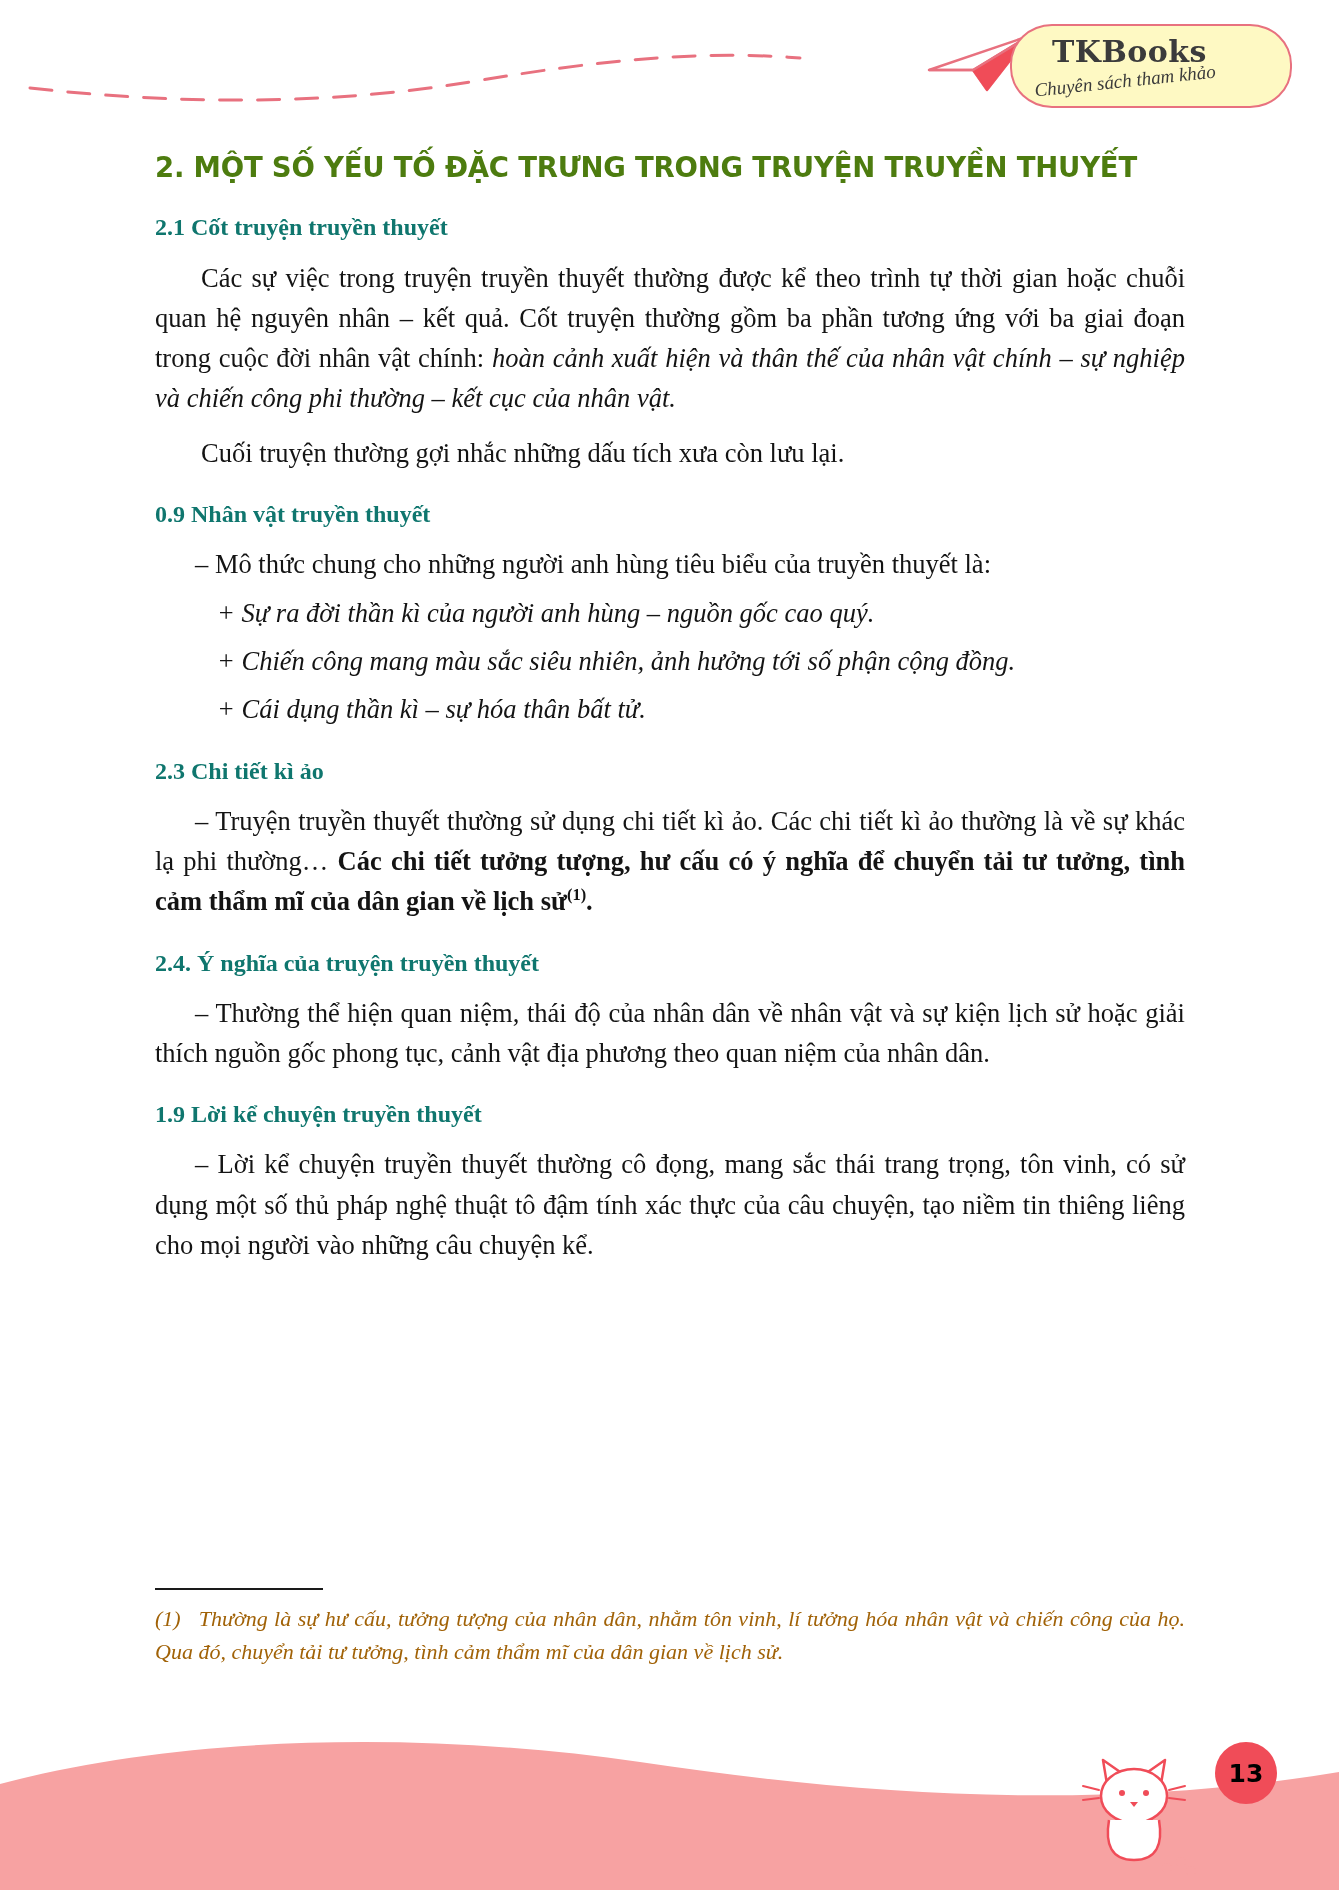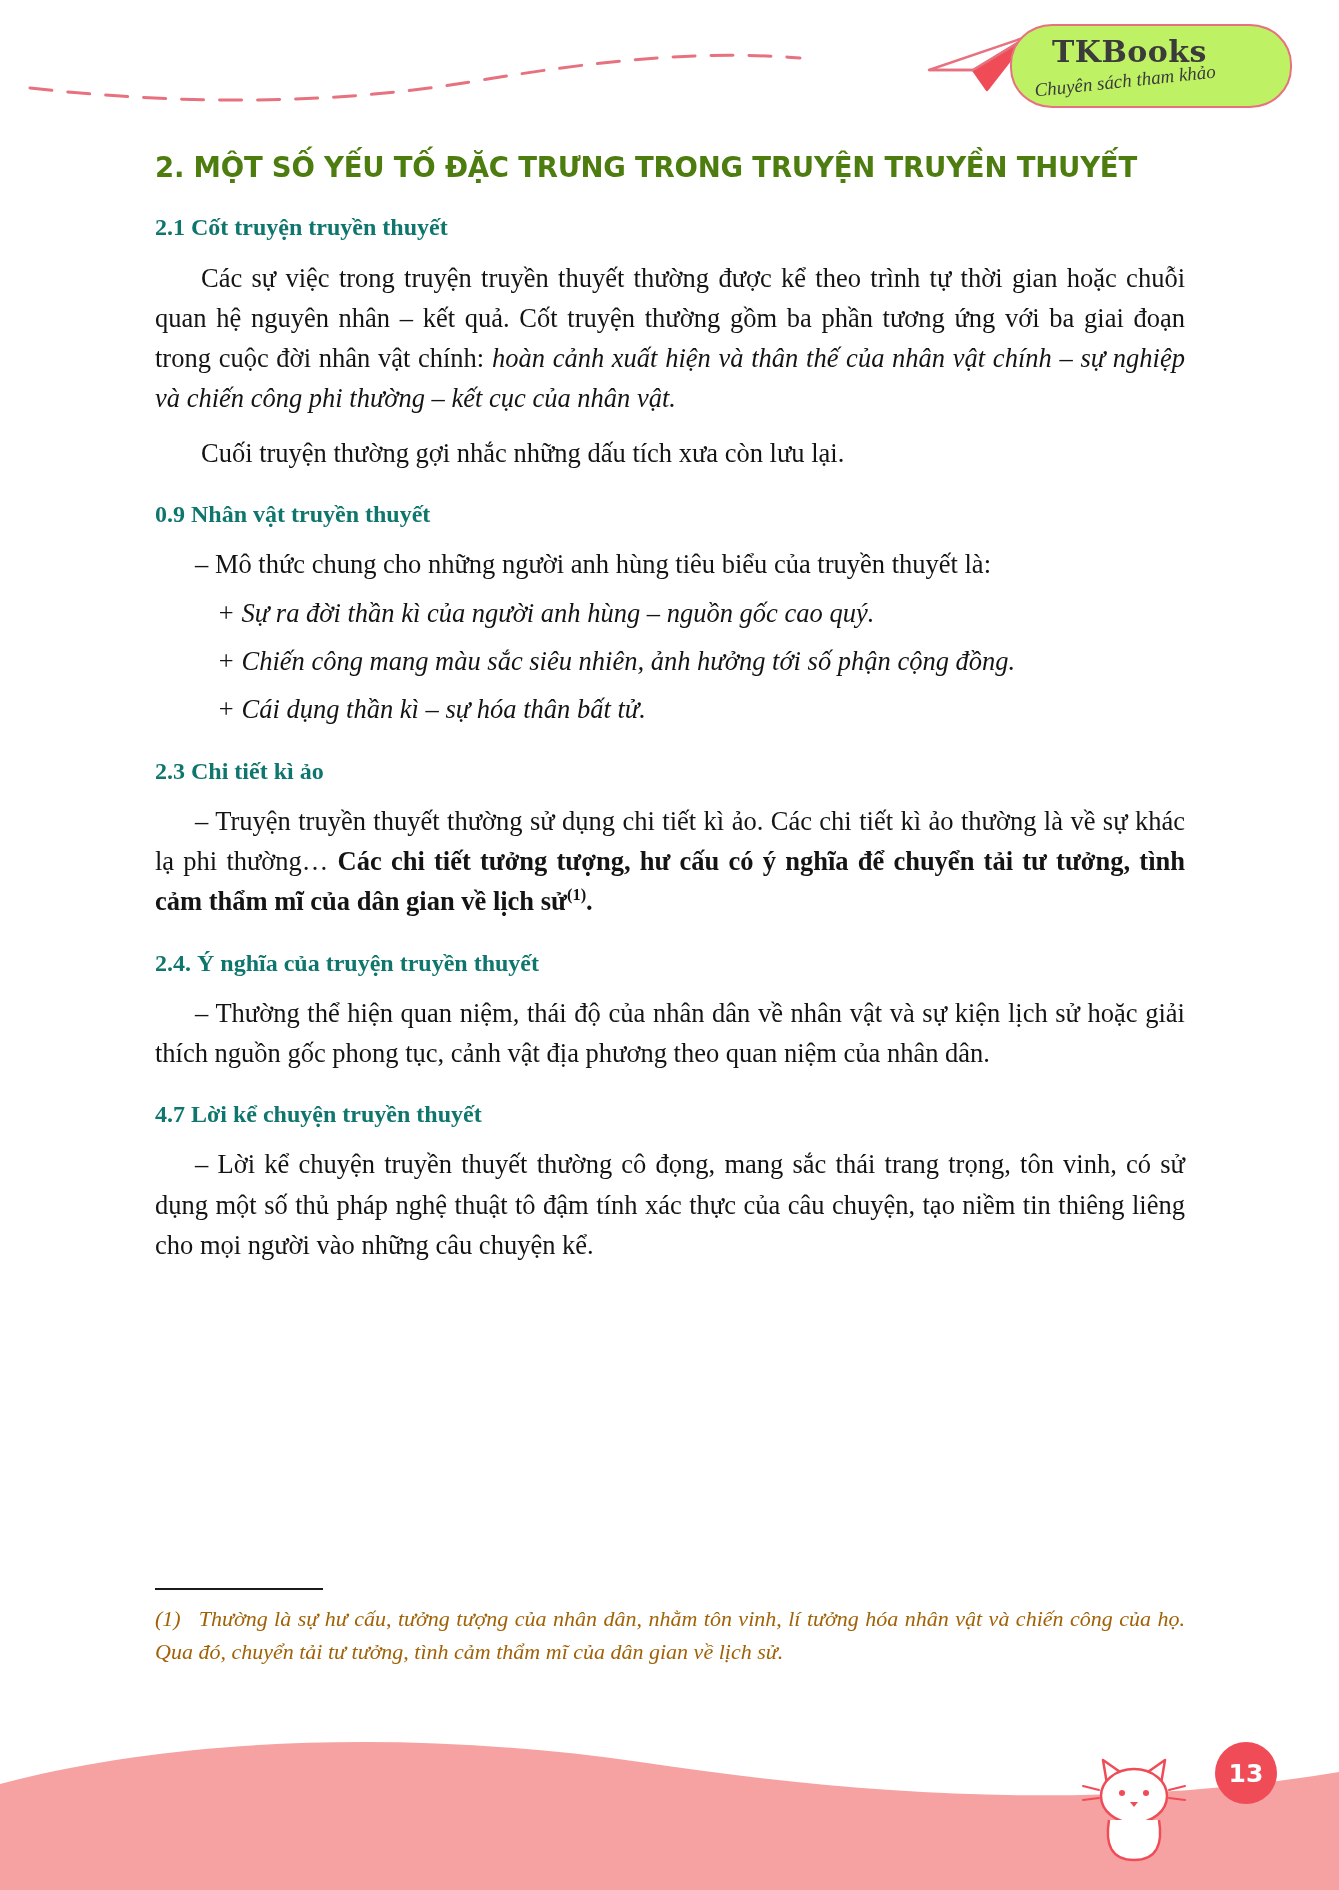--- a/index.html
+++ b/index.html
@@ -31,21 +31,21 @@
     height: 120px;
   }
   .brand-bubble {
     position: absolute;
     top: 24px;
     left: 1010px;
     width: 278px;
     height: 80px;
     border: 2px solid #e8717f;
     border-radius: 42px / 40px;
-    background: #bef264;
+    background: #fef9c3;
   }
   .brand-name {
     position: absolute;
     top: 8px;
     left: 40px;
     font-family: "DejaVu Serif", serif;
     font-size: 30px;
     font-weight: bold;
     color: #3b3b3b;
     letter-spacing: 0.5px;
@@ -174,21 +174,21 @@
     height: 190px;
   }
   .page-badge {
     position: absolute;
     bottom: 86px;
     right: 62px;
     width: 62px;
     height: 62px;
     border-radius: 50%;
     background: #f04c58;
-    color: #ffffff;
+    color: #000000;
     font-family: "DejaVu Sans", sans-serif;
     font-size: 25px;
     font-weight: bold;
     display: flex;
     align-items: center;
     justify-content: center;
   }
   .cat-mascot {
     position: absolute;
     bottom: 10px;
@@ -230,21 +230,21 @@
   <p class="plus-item">+ Sự ra đời thần kì của người anh hùng – nguồn gốc cao quý.</p>
   <p class="plus-item">+ Chiến công mang màu sắc siêu nhiên, ảnh hưởng tới số phận cộng đồng.</p>
   <p class="plus-item">+ Cái dụng thần kì – sự hóa thân bất tử.</p>
 
   <h2 class="sub-title">2.3 Chi tiết kì ảo</h2>
   <p class="dash-item"><span>– Truyện truyền thuyết thường sử dụng chi tiết kì ảo. Các chi tiết kì ảo thường là về sự khác lạ phi thường… </span><span class="bold">Các chi tiết tưởng tượng, hư cấu có ý nghĩa để chuyển tải tư tưởng, tình cảm thẩm mĩ của dân gian về lịch sử</span><sup class="bold">(1)</sup><span class="bold">.</span></p>
 
   <h2 class="sub-title">2.4. Ý nghĩa của truyện truyền thuyết</h2>
   <p class="dash-item">– Thường thể hiện quan niệm, thái độ của nhân dân về nhân vật và sự kiện lịch sử hoặc giải thích nguồn gốc phong tục, cảnh vật địa phương theo quan niệm của nhân dân.</p>
 
-  <h2 class="sub-title">4.7 Lời kể chuyện truyền thuyết</h2>
+  <h2 class="sub-title">1.9 Lời kể chuyện truyền thuyết</h2>
   <p class="dash-item">– Lời kể chuyện truyền thuyết thường cô đọng, mang sắc thái trang trọng, tôn vinh, có sử dụng một số thủ pháp nghệ thuật tô đậm tính xác thực của câu chuyện, tạo niềm tin thiêng liêng cho mọi người vào những câu chuyện kể.</p>
 </div>
 
 <div class="footnote-wrap">
   <div class="footnote-rule"></div>
   <p class="footnote-text"><span class="fn-marker">(1)</span><span>Thường là sự hư cấu, tưởng tượng của nhân dân, nhằm tôn vinh, lí tưởng hóa nhân vật và chiến công của họ. Qua đó, chuyển tải tư tưởng, tình cảm thẩm mĩ của dân gian về lịch sử.</span></p>
 </div>
 
 <div class="footer-zone">
   <svg class="wave" viewBox="0 0 1339 190" preserveAspectRatio="none">

